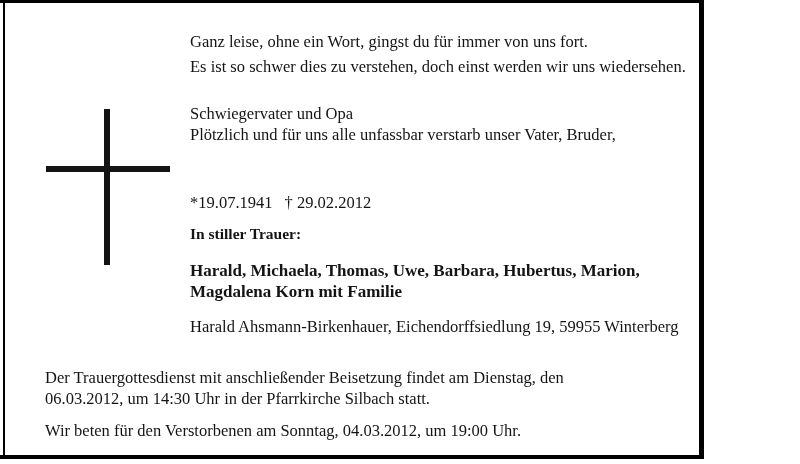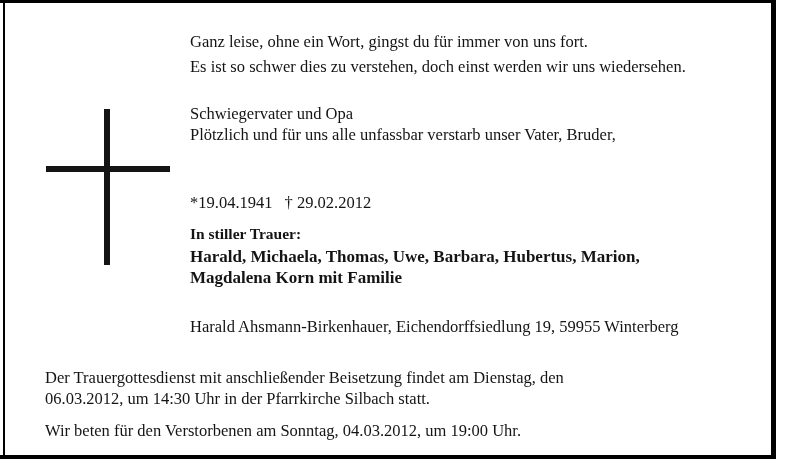--- a/index.html
+++ b/index.html
@@ -9,21 +9,21 @@
   }
   html,body{margin:0;padding:0;}
   body{
     width:800px;height:464px;
     background:var(--paper);
     font-family:"Liberation Serif", serif;
     color:var(--ink);
   }
   .page{
     position:relative;
-    width:776px;height:464px;
+    width:704px;height:464px;
     background:var(--paper);
     overflow:hidden;
   }
   
   .border-top{position:absolute;left:0;top:0;width:800px;height:3px;background:var(--frame);}
   .border-left{position:absolute;left:3px;top:0;width:2px;height:459px;background:var(--frame);}
   .border-right{position:absolute;right:0;top:0;width:5px;height:459px;background:var(--frame);}
   .border-bottom{position:absolute;left:0;top:455px;width:800px;height:4px;background:var(--frame);}
 
   
@@ -36,21 +36,21 @@
   .epigraph .line{margin-bottom:4px;}
   .intro{left:190px;top:103px;}
   .name{
     left:190px;top:152px;
     font-size:28px;font-weight:bold;line-height:32px;
     letter-spacing:0.5px;
   }
   .dates{left:190px;top:192px;}
   .dates .death{margin-left:12px;}
   .trauer{left:190px;top:224px;}
-  .trauer-heading{font-size:15.5px;font-weight:bold;line-height:20px;margin-bottom:2px;}
+  .trauer-heading{font-size:15.5px;font-weight:bold;line-height:20px;margin-bottom:16px;}
   .mourner{font-weight:bold;font-size:17px;line-height:21px;}
   .address-block{left:190px;top:316px;line-height:21.5px;}
   .service{left:45px;top:367px;}
   .prayer{left:45px;top:420px;}
 </style>
 </head>
 <body>
 
 <div class="page">
 
@@ -69,21 +69,21 @@
     <div class="line">Es ist so schwer dies zu verstehen, doch einst werden wir uns wiedersehen.</div>
   </div>
 
   <div class="txt intro">
     <div>Schwiegervater und Opa</div>
     <div>Plötzlich und für uns alle unfassbar verstarb unser Vater, Bruder,</div>
   </div>
 
 
   <div class="txt dates">
-    <span class="birth">*19.04.1941</span><span class="death">† 29.02.2012</span>
+    <span class="birth">*19.07.1941</span><span class="death">† 29.02.2012</span>
   </div>
 
   <div class="txt trauer">
     <div class="trauer-heading">In stiller Trauer:</div>
     <div class="mourner">Harald, Michaela, Thomas, Uwe, Barbara, Hubertus, Marion,</div>
     <div class="mourner">Magdalena Korn mit Familie</div>
   </div>
 
   <div class="txt address-block">
     <div>Harald Ahsmann-Birkenhauer, Eichendorffsiedlung 19, 59955 Winterberg</div>

